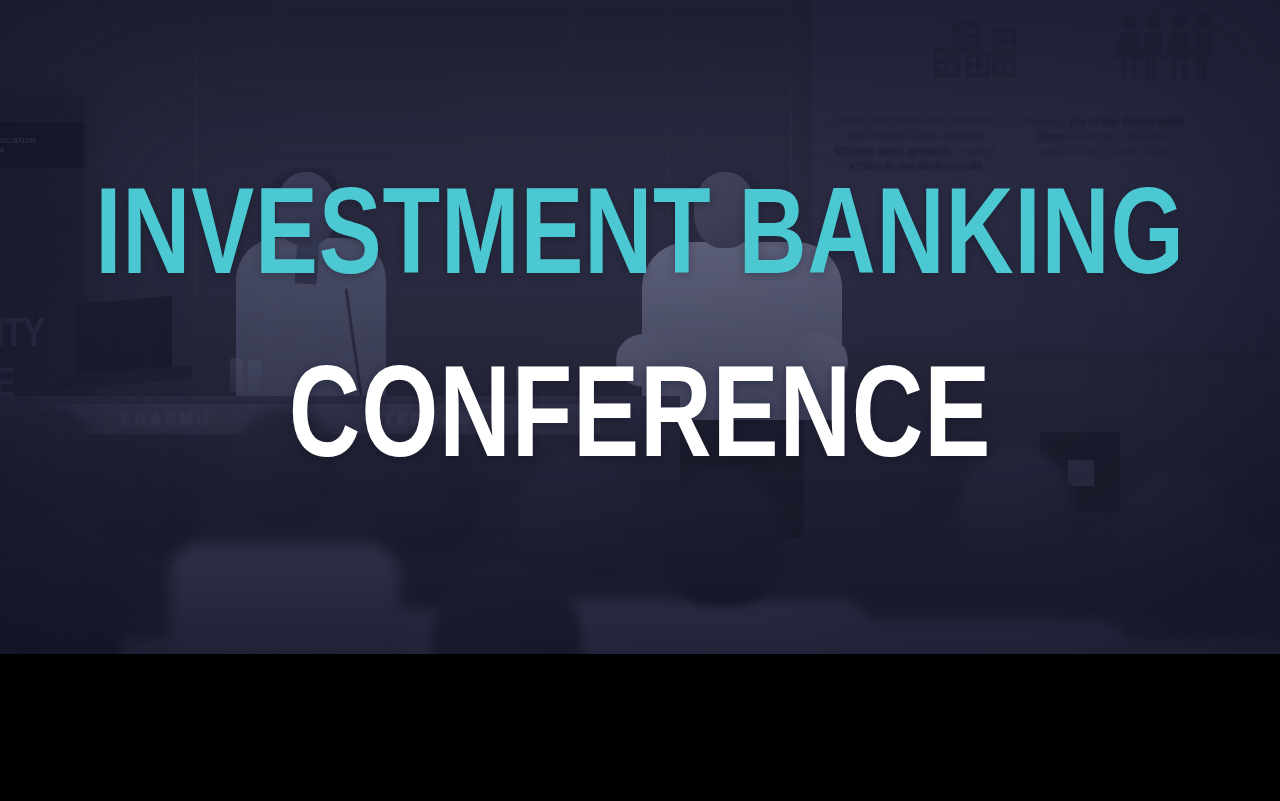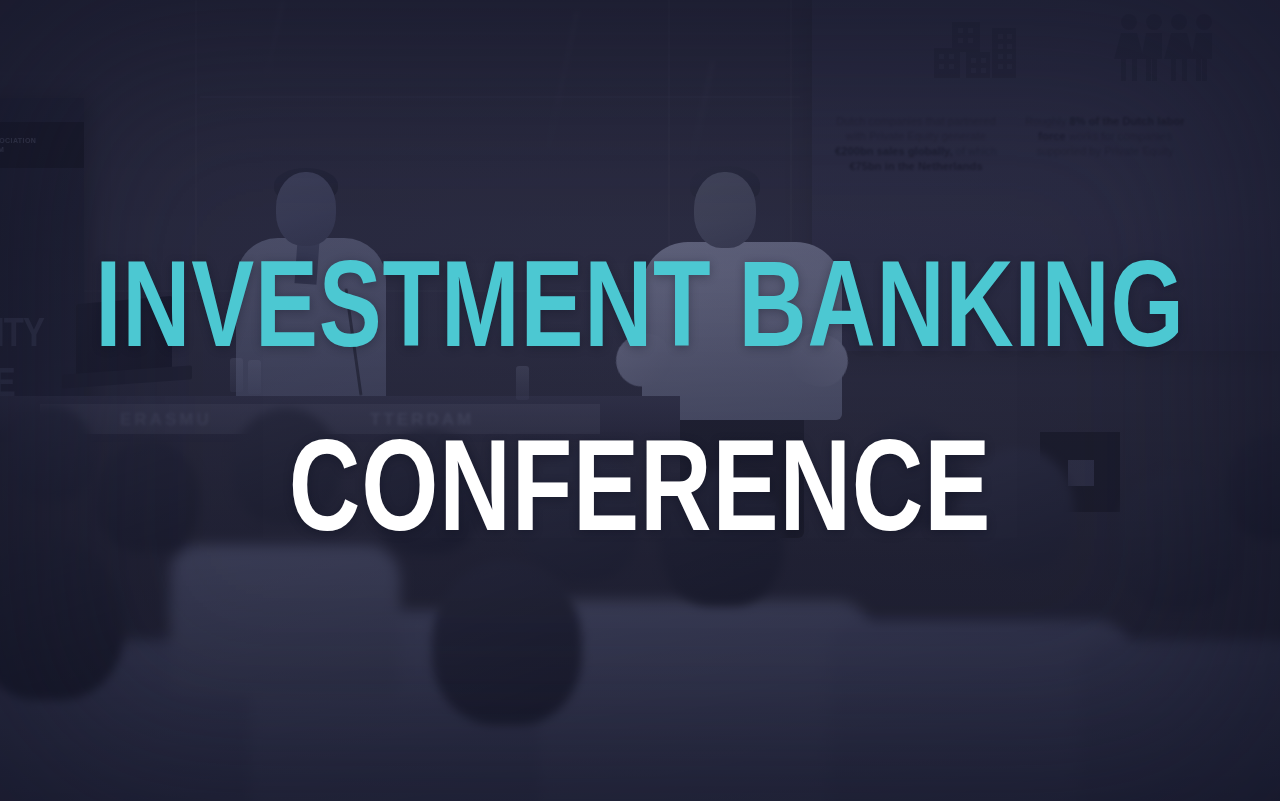--- a/index.html
+++ b/index.html
@@ -5,21 +5,21 @@
 <style>
   html, body {
     margin: 0;
     padding: 0;
     background: #000;
   }
 
   #stage {
     position: relative;
     width: 1280px;
-    height: 801px;
+    height: 654px;
     overflow: hidden;
     font-family: "Liberation Sans", sans-serif;
     background: #3b3b52;
     user-select: none;
   }
 
   
   .photo {
     position: absolute;
     inset: 0;

